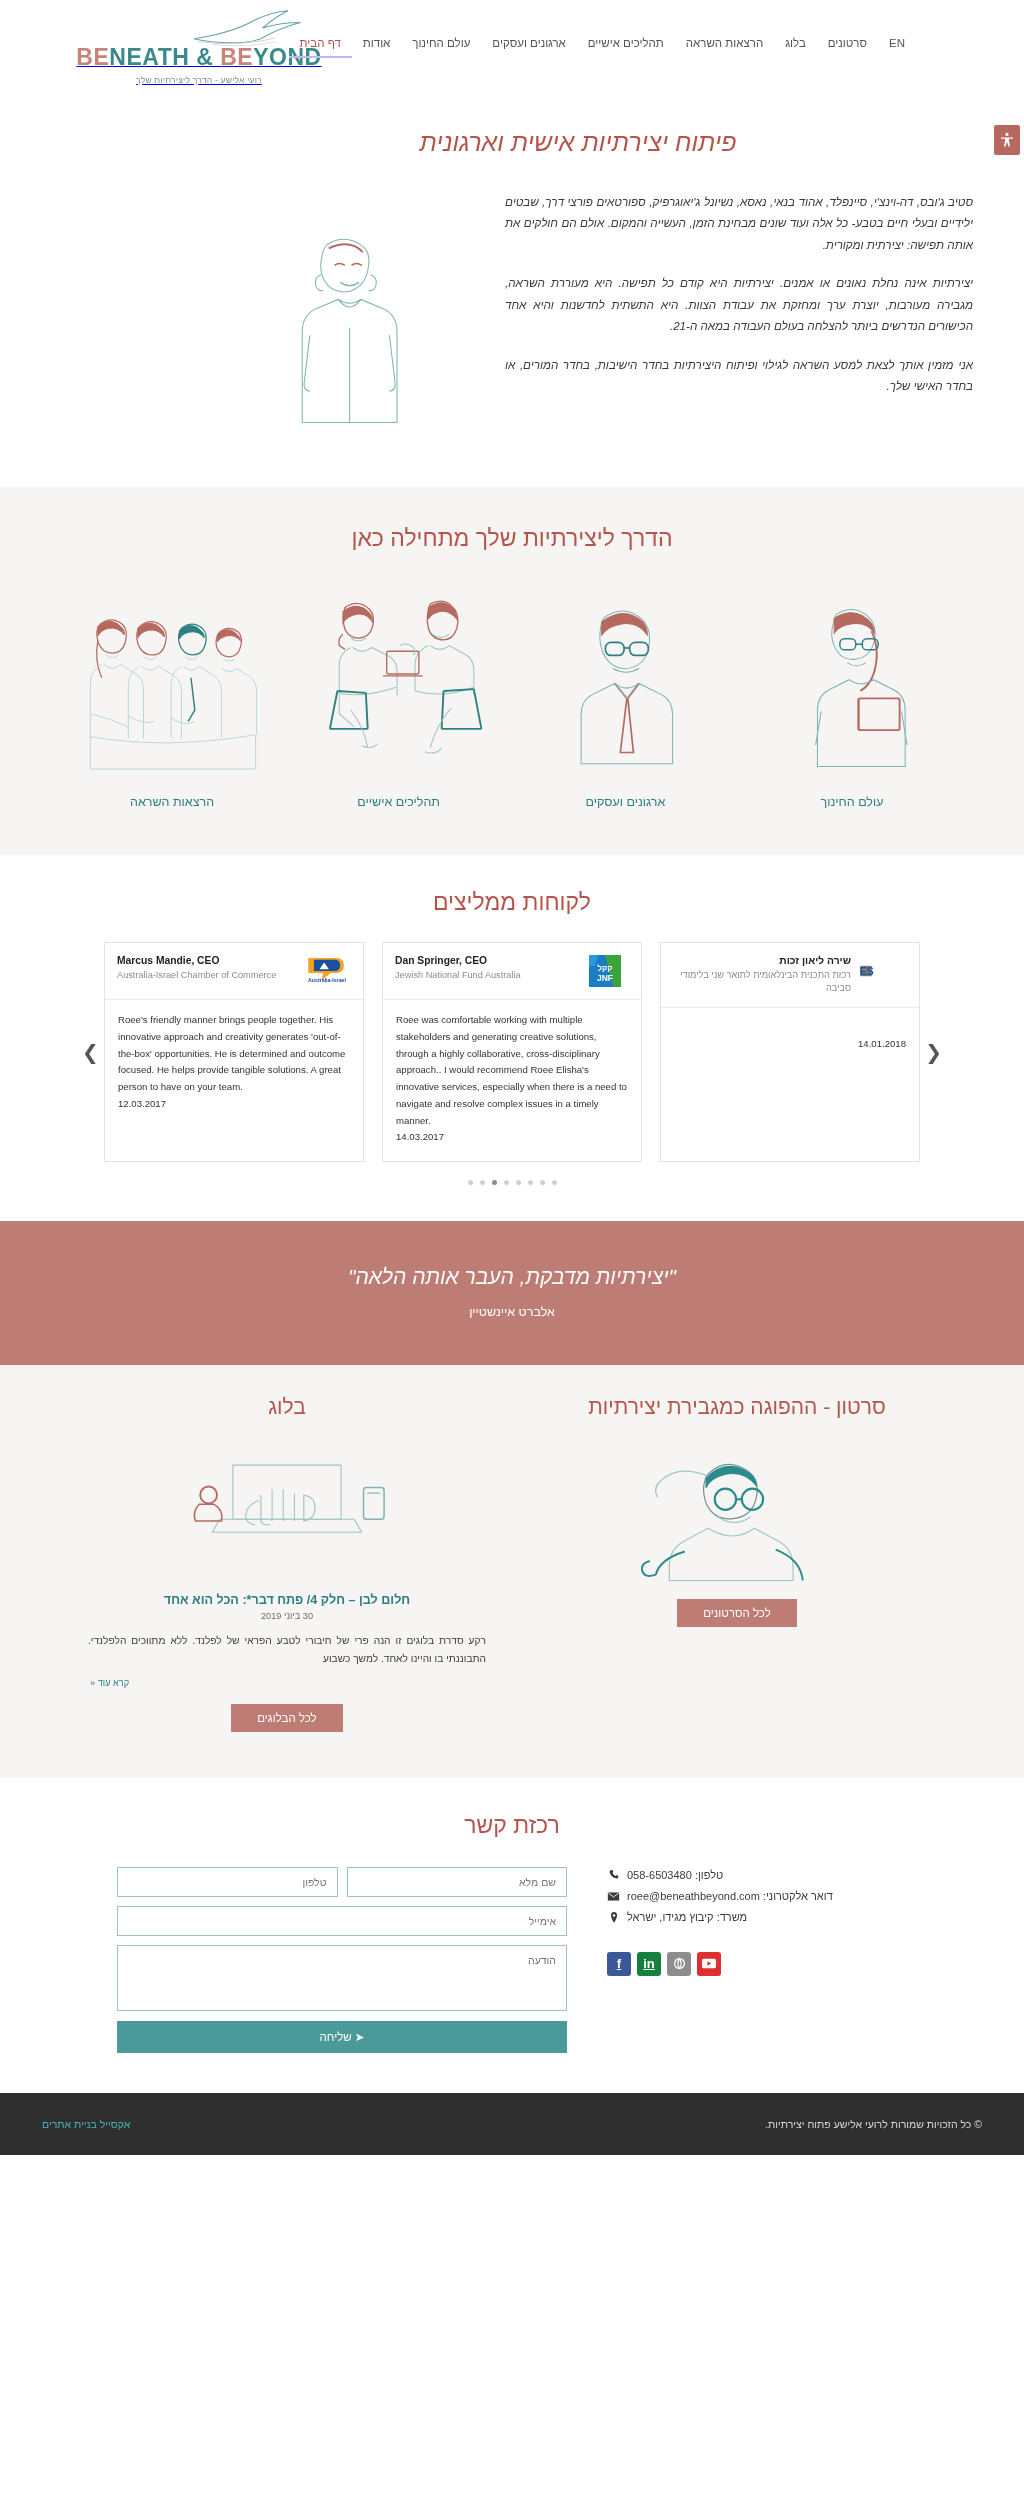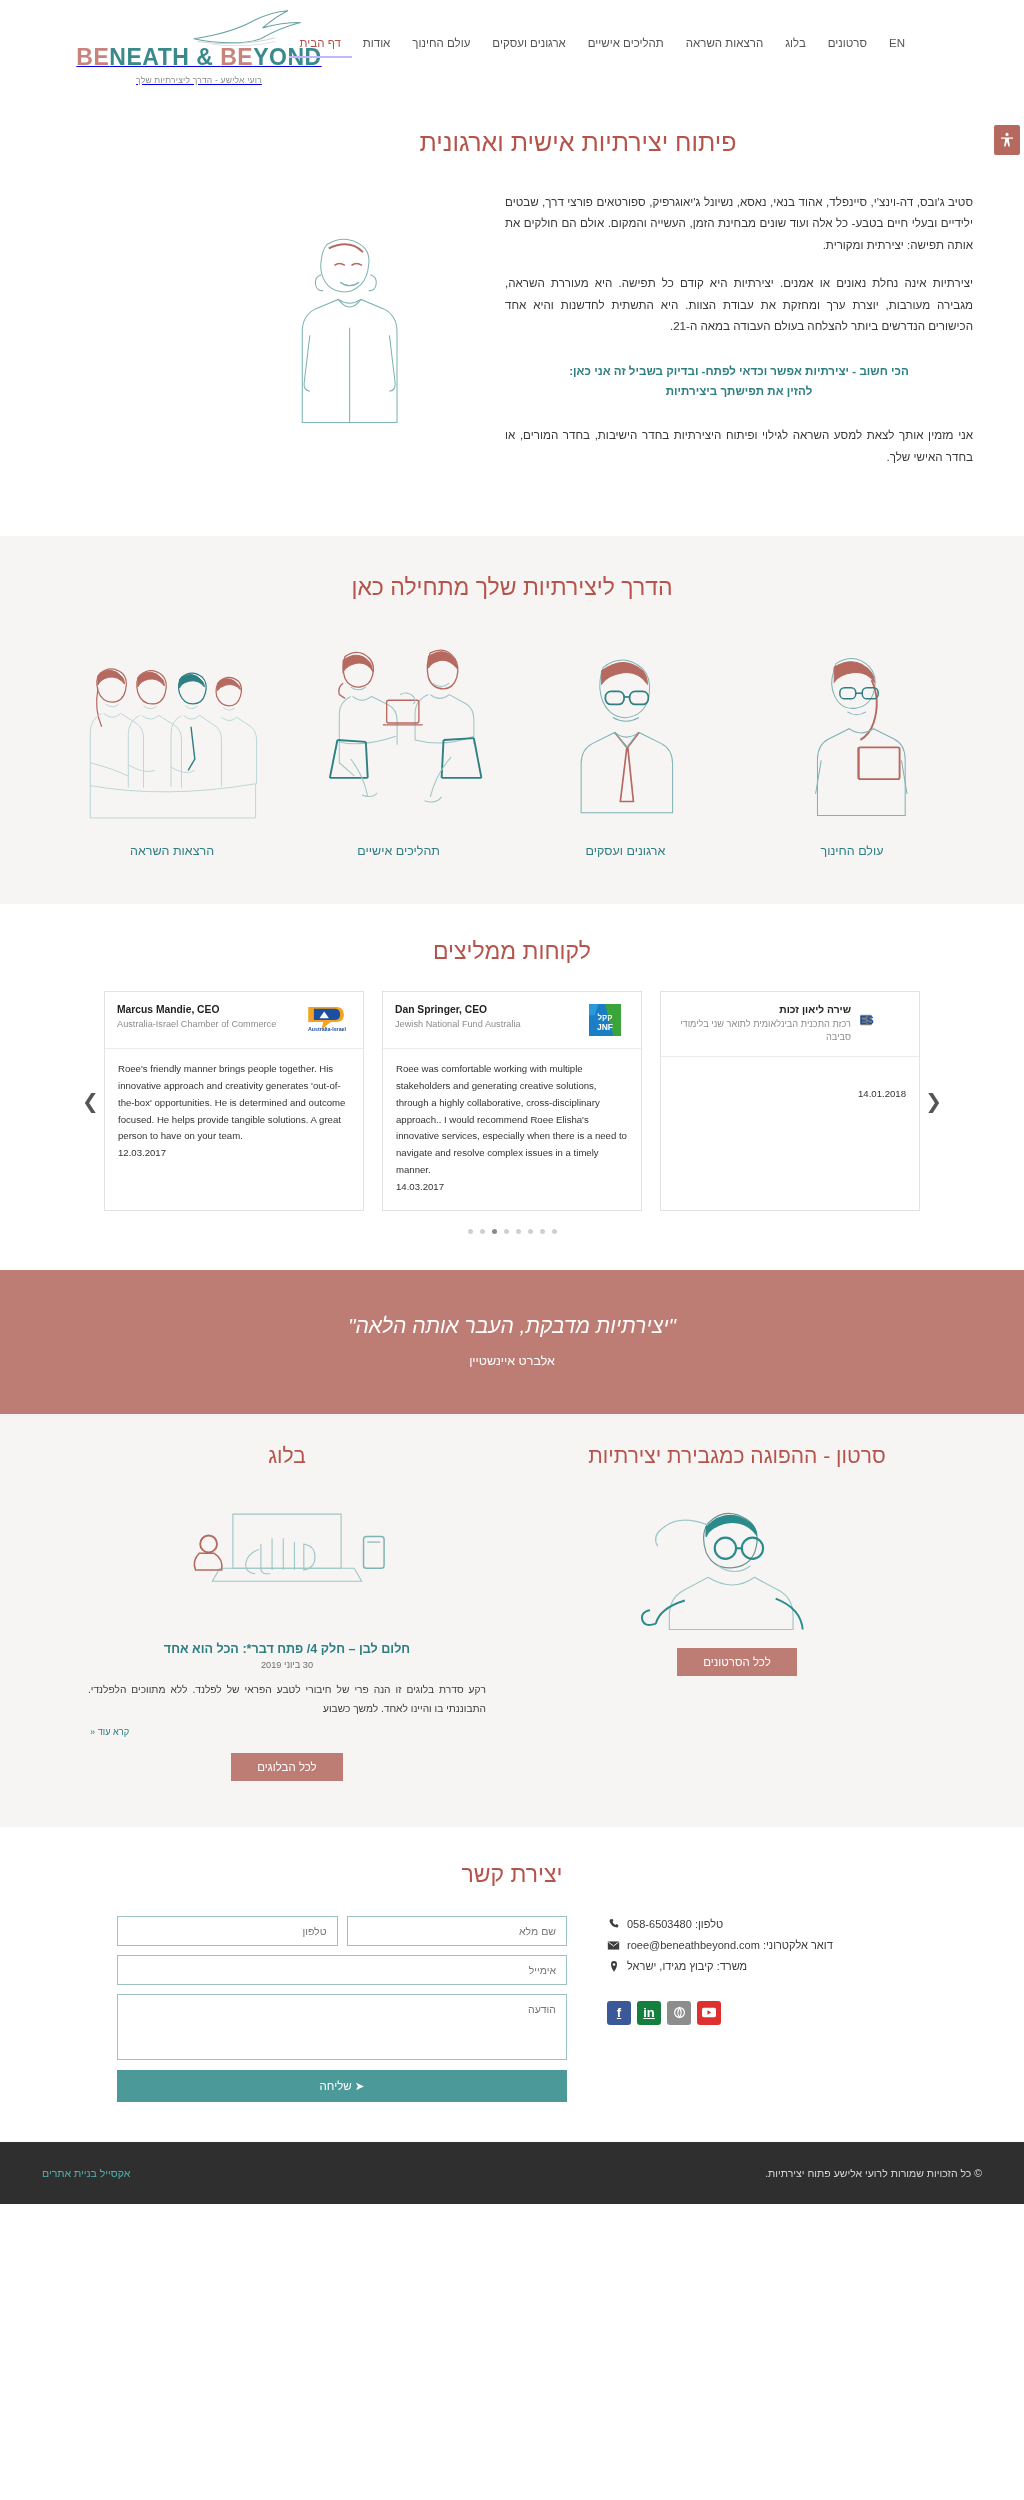--- a/index.html
+++ b/index.html
@@ -24,21 +24,21 @@
     white-space:nowrap;display:block;
   }
   .nav a.active{color:#b5544a;border-bottom:2px solid #c4b5fd;}
   
   .a11y{
     position:absolute;right:4px;top:125px;width:26px;height:30px;background:#b5695f;
     display:flex;align-items:center;justify-content:center;border-radius:2px;z-index:40;
   }
   .a11y svg{width:16px;height:18px;}
   
-  .hero{width:892px;padding:36px 0 52px 0;background:#fff;position:relative;}
+  .hero{width:892px;padding:36px 0 52px 0;background:#fff;position:relative;font-style:italic;}
   .hero h1{
     text-align:center;color:#b5544a;font-size:25px;font-weight:400;margin-bottom:34px;
   }
   .hero-body{width:790px;margin:0 auto;display:flex;flex-direction:row;align-items:flex-start;}
   .hero-text{width:490px;padding-left:22px;}
   .hero-text p{font-size:11.6px;line-height:1.85;text-align:justify;margin-bottom:17px;color:#3a3a3a;}
   .hero-text p.accent{color:#2e7f82;font-weight:700;text-align:center;line-height:1.8;margin:24px 0 22px 0;}
   .hero-art{width:280px;display:flex;justify-content:center;padding-top:24px;}
   
   .services{width:1024px;background:#f6f5f4;padding:38px 0 46px 0;}
@@ -164,24 +164,20 @@
     </svg>
   </span>
 </div>
 
 <section class="hero">
   <h1>פיתוח יצירתיות אישית וארגונית</h1>
   <div class="hero-body">
     <div class="hero-text">
       <p>סטיב ג'ובס, דה-וינצ'י, סיינפלד, אהוד בנאי, נאסא, נשיונל ג'יאוגרפיק, ספורטאים פורצי דרך, שבטים ילידיים ובעלי חיים בטבע- כל אלה ועוד שונים מבחינת הזמן, העשייה והמקום. אולם הם חולקים את אותה תפישה: יצירתית ומקורית.</p>
       <p>יצירתיות אינה נחלת נאונים או אמנים. יצירתיות היא קודם כל תפישה. היא מעוררת השראה, מגבירה מעורבות, יוצרת ערך ומחזקת את עבודת הצוות. היא התשתית לחדשנות והיא אחד הכישורים הנדרשים ביותר להצלחה בעולם העבודה במאה ה-21.</p>
-      <p class="accent">
-        <span>הכי חשוב - יצירתיות אפשר וכדאי לפתח- ובדיוק בשביל זה אני כאן:</span><br>
-        <span>להזין את תפישתך ביצירתיות</span>
-      </p>
       <p>אני מזמין אותך לצאת למסע השראה לגילוי ופיתוח היצירתיות בחדר הישיבות, בחדר המורים, או בחדר האישי שלך.</p>
     </div>
     <div class="hero-art">
       <span>
         <svg viewBox="0 0 190 230" width="180" height="220">
           <g fill="none" stroke="#7fb3b4" stroke-width="1.1">
             <path d="M78 30 q20-12 38 2 q8 7 6 20 q-1 13-8 20 q-9 9-20 8 q-12-1-18-11 q-6-10-4-22 q1-11 6-17z"></path>
             <path d="M80 34 q22-10 36 4" stroke="#b5695f" stroke-width="2"></path>
             <path d="M86 52 q5-4 11 0" stroke="#b5695f" stroke-width="1.6"></path>
             <path d="M104 52 q5-4 11 0" stroke="#b5695f" stroke-width="1.6"></path>
@@ -461,21 +457,21 @@
       <div class="post-date">30 ביוני 2019</div>
       <div class="post-excerpt">רקע סדרת בלוגים זו הנה פרי של חיבורי לטבע הפראי של לפלנד. ללא מתווכים הלפלנדי. התבוננתי בו והיינו לאחד. למשך כשבוע</div>
       <a class="read-more" href="#">קרא עוד «</a>
       <a class="btn" href="#">לכל הבלוגים</a>
     </div>
 
   </div>
 </section>
 
 <section class="contact">
-  <h2>יצירת קשר</h2>
+  <h2>רכזת קשר</h2>
   <div class="contact-row">
 
     <div class="info">
       <div class="info-line">
         <span class="txt">טלפון: 058-6503480</span>
         <span class="ico">
           <svg viewBox="0 0 16 16" width="12" height="12" fill="#3c3c3c">
             <path d="M3.6 1.5 L6 1.2 7.3 4 5.9 5.1 q1.4 3 4 4.3 L11 8 l2.8 1.3 -.3 2.4 q-.2 1-1.3 1 Q6 12.4 2.6 6 2 4.5 2.3 2.9 2.5 1.7 3.6 1.5z"></path>
           </svg>
         </span>

